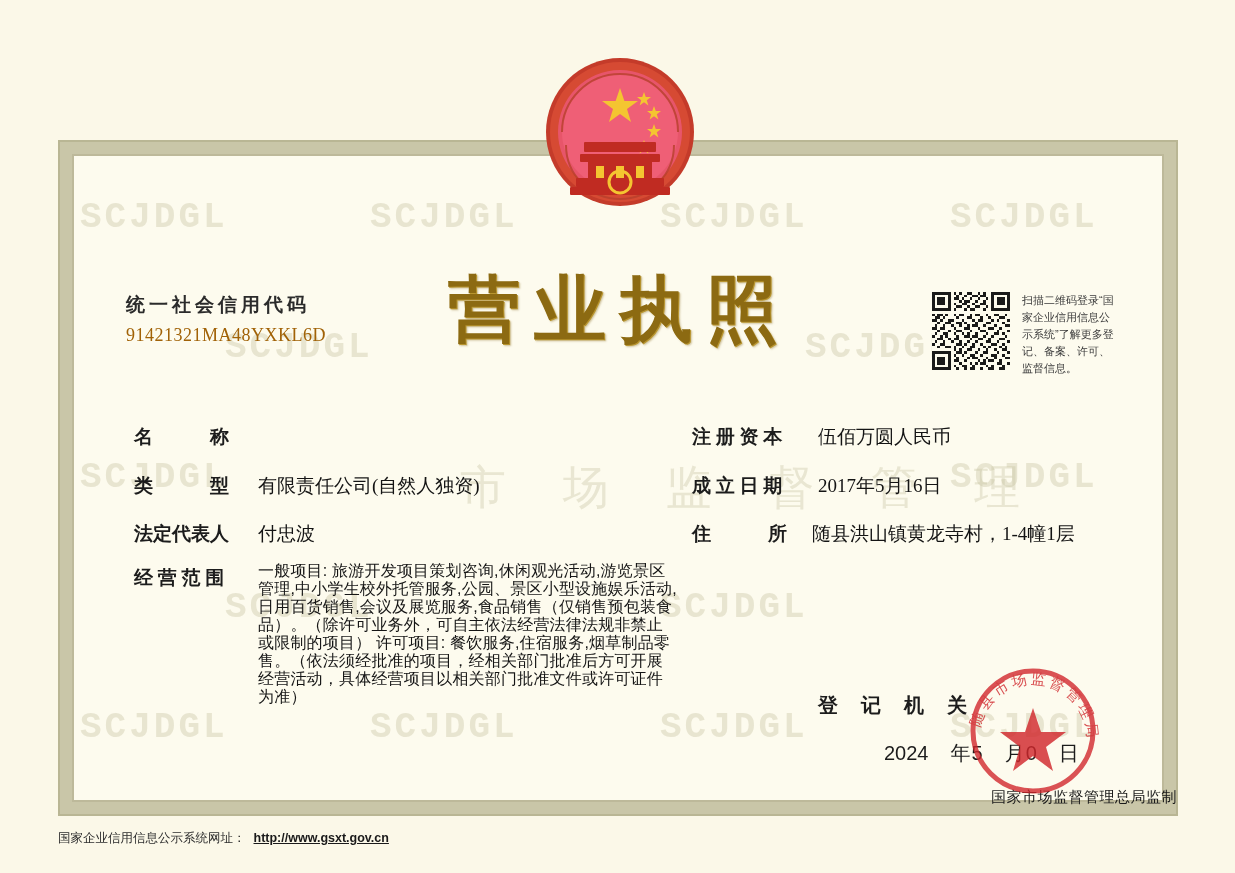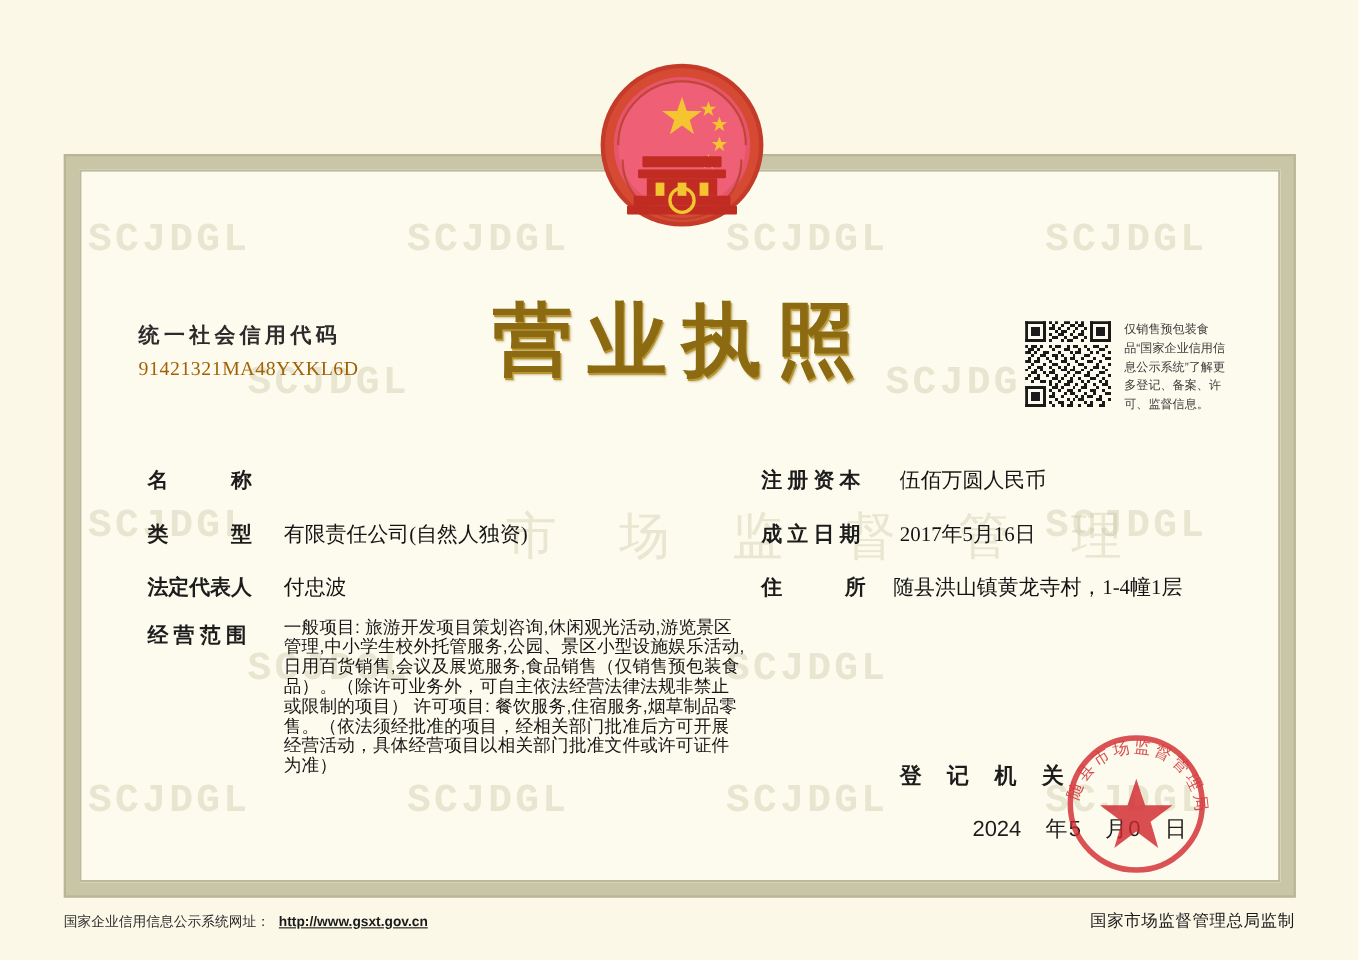--- a/index.html
+++ b/index.html
@@ -222,21 +222,21 @@
   }
   .footer-left .url {
     margin-left: 8px;
     text-decoration: underline;
     color: #1a1a1a;
     font-weight: bold;
   }
   .footer-right {
     position: absolute;
     right: 58px;
-    top: 828px;
+    top: 788px;
     font-family: "Liberation Serif", serif;
     font-size: 15px;
     color: #1a1a1a;
     letter-spacing: 0.5px;
   }
 </style>
 </head>
 <body>
 
 <div class="license">
@@ -514,21 +514,21 @@
           <rect x="26" y="27" width="1" height="1"></rect>
         <rect x="9" y="28" width="1" height="1"></rect>
           <rect x="12" y="28" width="1" height="1"></rect>
           <rect x="14" y="28" width="2" height="1"></rect>
           <rect x="18" y="28" width="1" height="1"></rect>
           <rect x="21" y="28" width="2" height="1"></rect>
           <rect x="25" y="28" width="2" height="1"></rect>
       </g>
     </svg>
   </div>
-  <div class="qr-note">仅销售预包装食品“国家企业信用信息公示系统”了解更多登记、备案、许可、监督信息。</div>
+  <div class="qr-note">扫描二维码登录“国家企业信用信息公示系统”了解更多登记、备案、许可、监督信息。</div>
 
   <div class="fields">
 
     <div class="fl" style="left:134px; top:424px;">名　　　称</div>
 
     <div class="fl" style="left:134px; top:473px;">类　　　型</div>
     <div class="fv" style="left:258px; top:473px;">有限责任公司(自然人独资)</div>
 
     <div class="fl" style="left:134px; top:521px;">法定代表人</div>
     <div class="fv" style="left:258px; top:521px;">付忠波</div>

